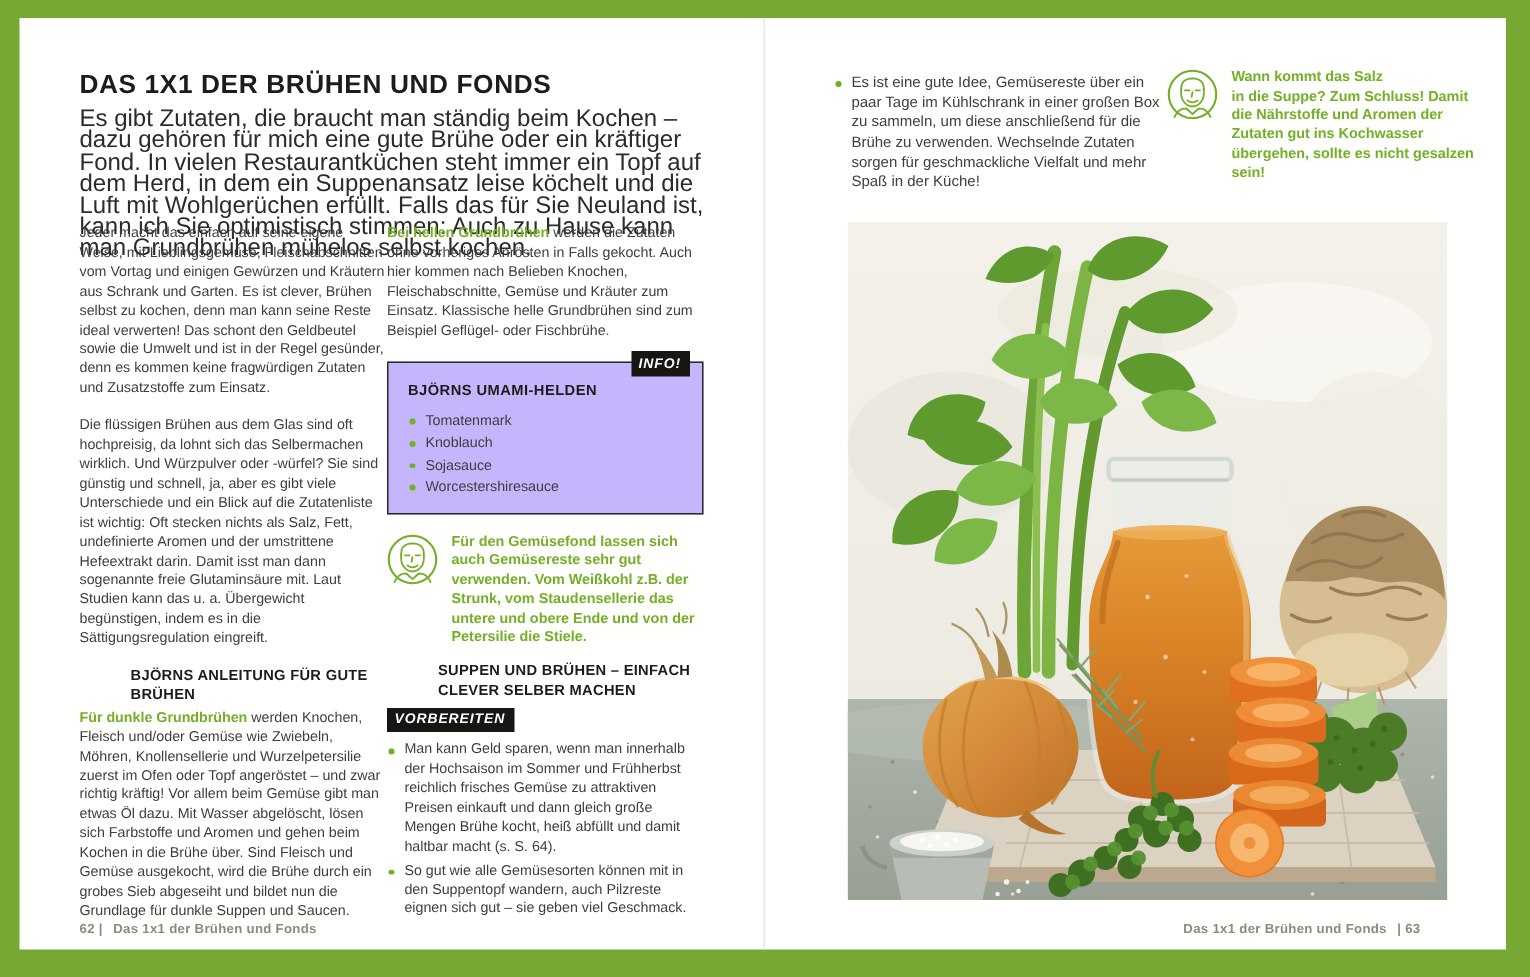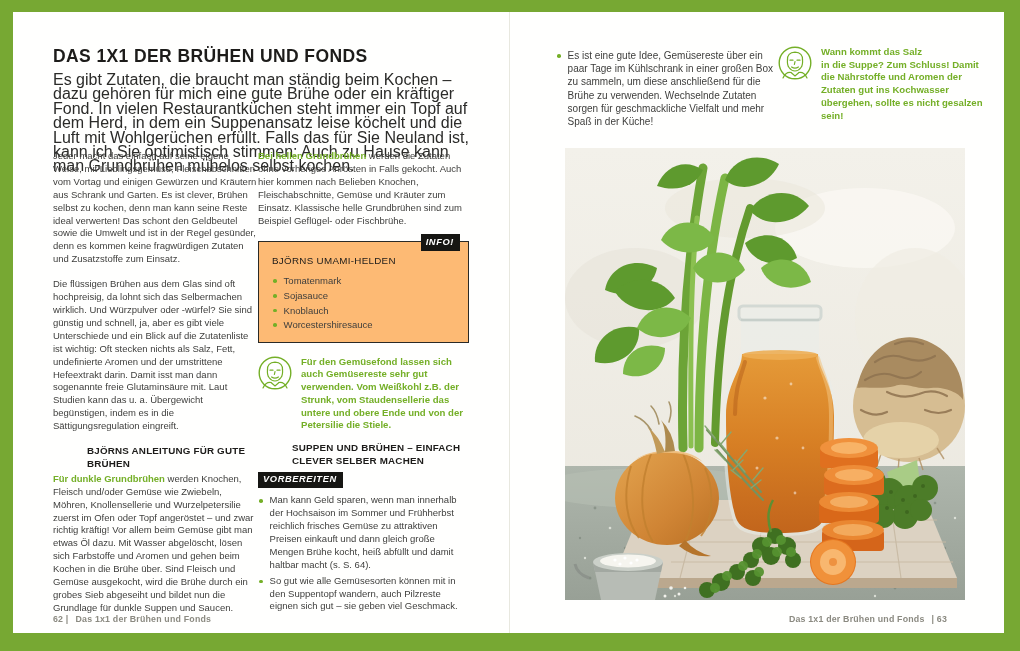--- a/index.html
+++ b/index.html
@@ -32,29 +32,29 @@
   .col2 { left:245px; width:211px; }
   .col p.body { margin-bottom:12px; }
   .lead { color:#74AF27; font-weight:700; }
   h3.subhead {
     font-size:9.8px; font-weight:700; color:#1D1C1A;
     letter-spacing:.2px; line-height:12.9px; margin:1px 0 2px 0;padding-left:34px;
   }
   
   .infobox {
     position:relative; border:1.3px solid #2A2A27;
-    padding:13px 28px 9px 13px; margin:14px 0 13px 0; background:#fdba74;
+    padding:13px 28px 9px 13px; margin:14px 0 13px 0; background:#c4b5fd;
   }
   .tag {
     display:inline-block; background:#161613; color:#fff;
     font-weight:700; font-style:italic; font-size:9.3px;
     letter-spacing:.6px; padding:1.5px 6px 2px 5px;
   }
   .info-tag { position:absolute; top:-8px; right:8px; }
-  .infobox h4 { font-size:9.8px; font-weight:400; color:#1D1C1A; letter-spacing:.3px; margin-bottom:6px; }
+  .infobox h4 { font-size:9.8px; font-weight:700; color:#1D1C1A; letter-spacing:.3px; margin-bottom:6px; }
   .info-item { display:flex; align-items:flex-start; line-height:14.6px; }
   .dot {
     width:3.6px; height:3.6px; border-radius:50%; background:#74AF27;
     flex:0 0 3.6px; margin:5px 7px 0 1px;
   }
   
   .tiprow { display:flex; align-items:flex-start; margin-bottom:10px; }
   .avatar { flex:0 0 34px; width:34px; height:34px; margin-right:9px; }
   .tip {
     color:#74AF27; font-weight:700; 
@@ -105,25 +105,25 @@
 
       <div class="infobox">
         <span class="tag info-tag">INFO!</span>
         <h4>BJÖRNS UMAMI-HELDEN</h4>
         <div class="info-item">
             <span class="dot"></span>
             <span>Tomatenmark</span>
           </div>
         <div class="info-item">
             <span class="dot"></span>
-            <span>Sojasauce</span>
+            <span>Knoblauch</span>
           </div>
         <div class="info-item">
             <span class="dot"></span>
-            <span>Knoblauch</span>
+            <span>Sojasauce</span>
           </div>
         <div class="info-item">
             <span class="dot"></span>
             <span>Worcestershiresauce</span>
           </div>
       </div>
 
       <div class="tiprow">
         <span class="avatar">
           <svg viewBox="0 0 34 34" width="34" height="34">

